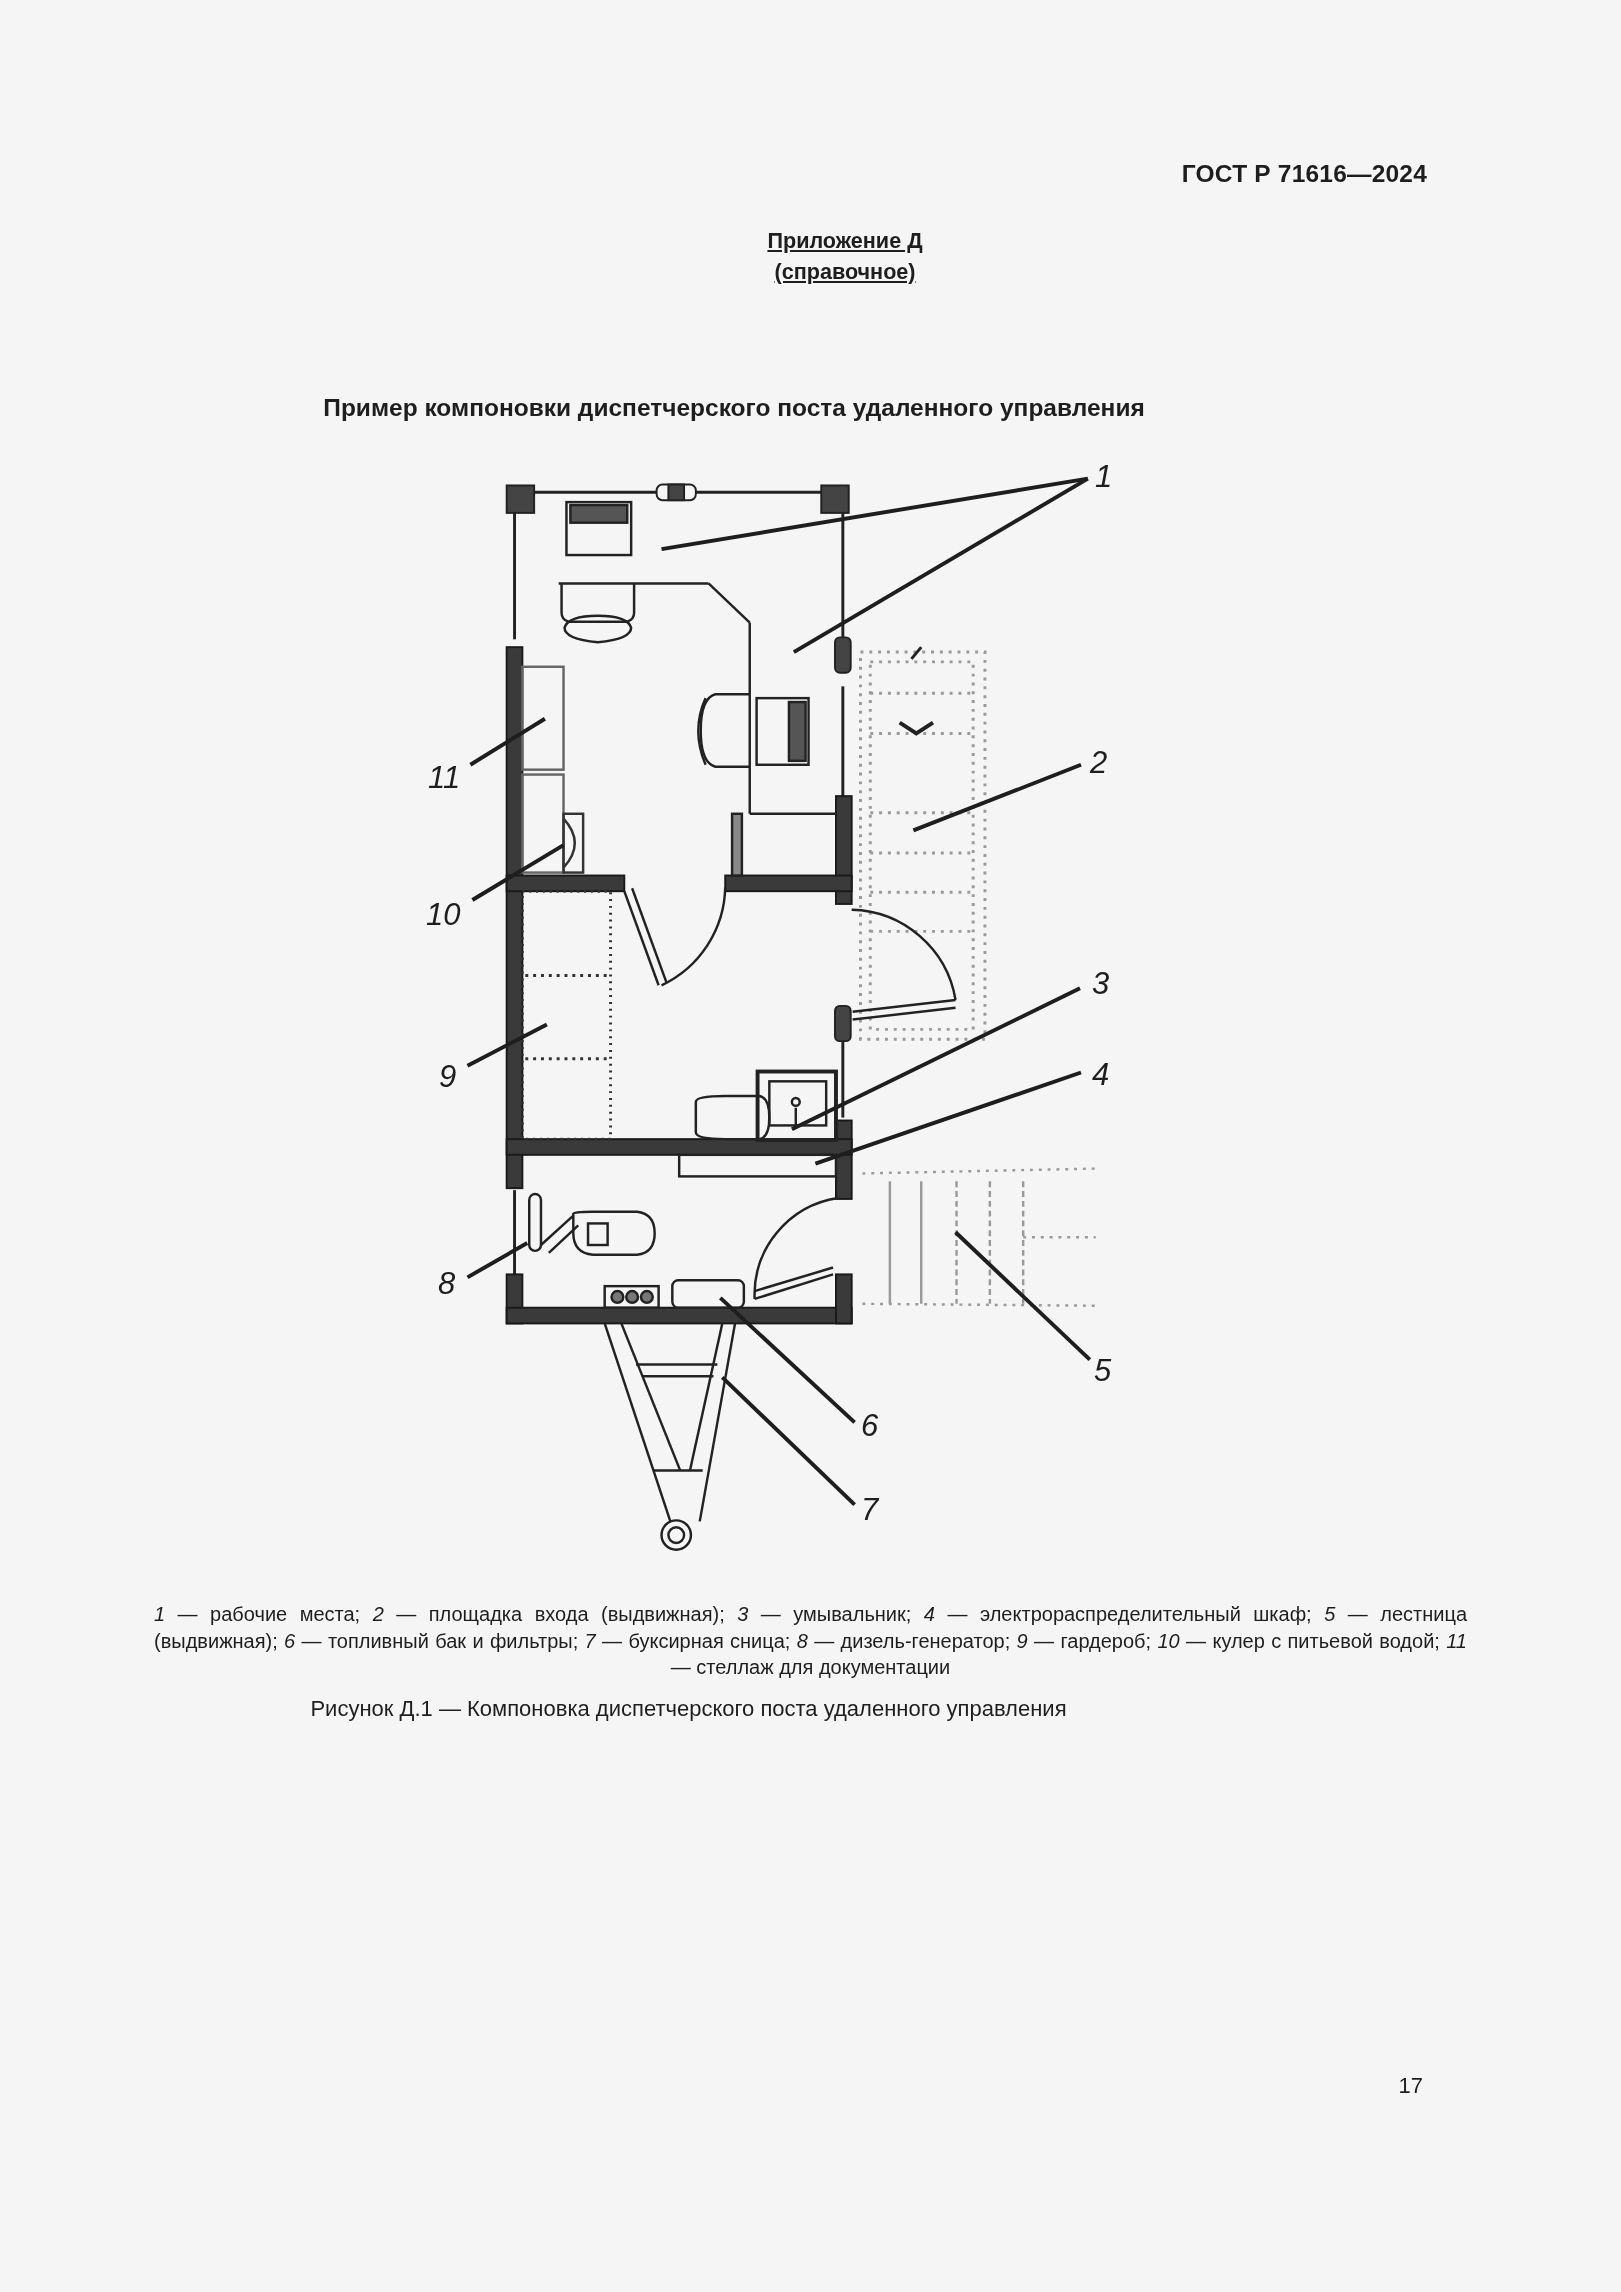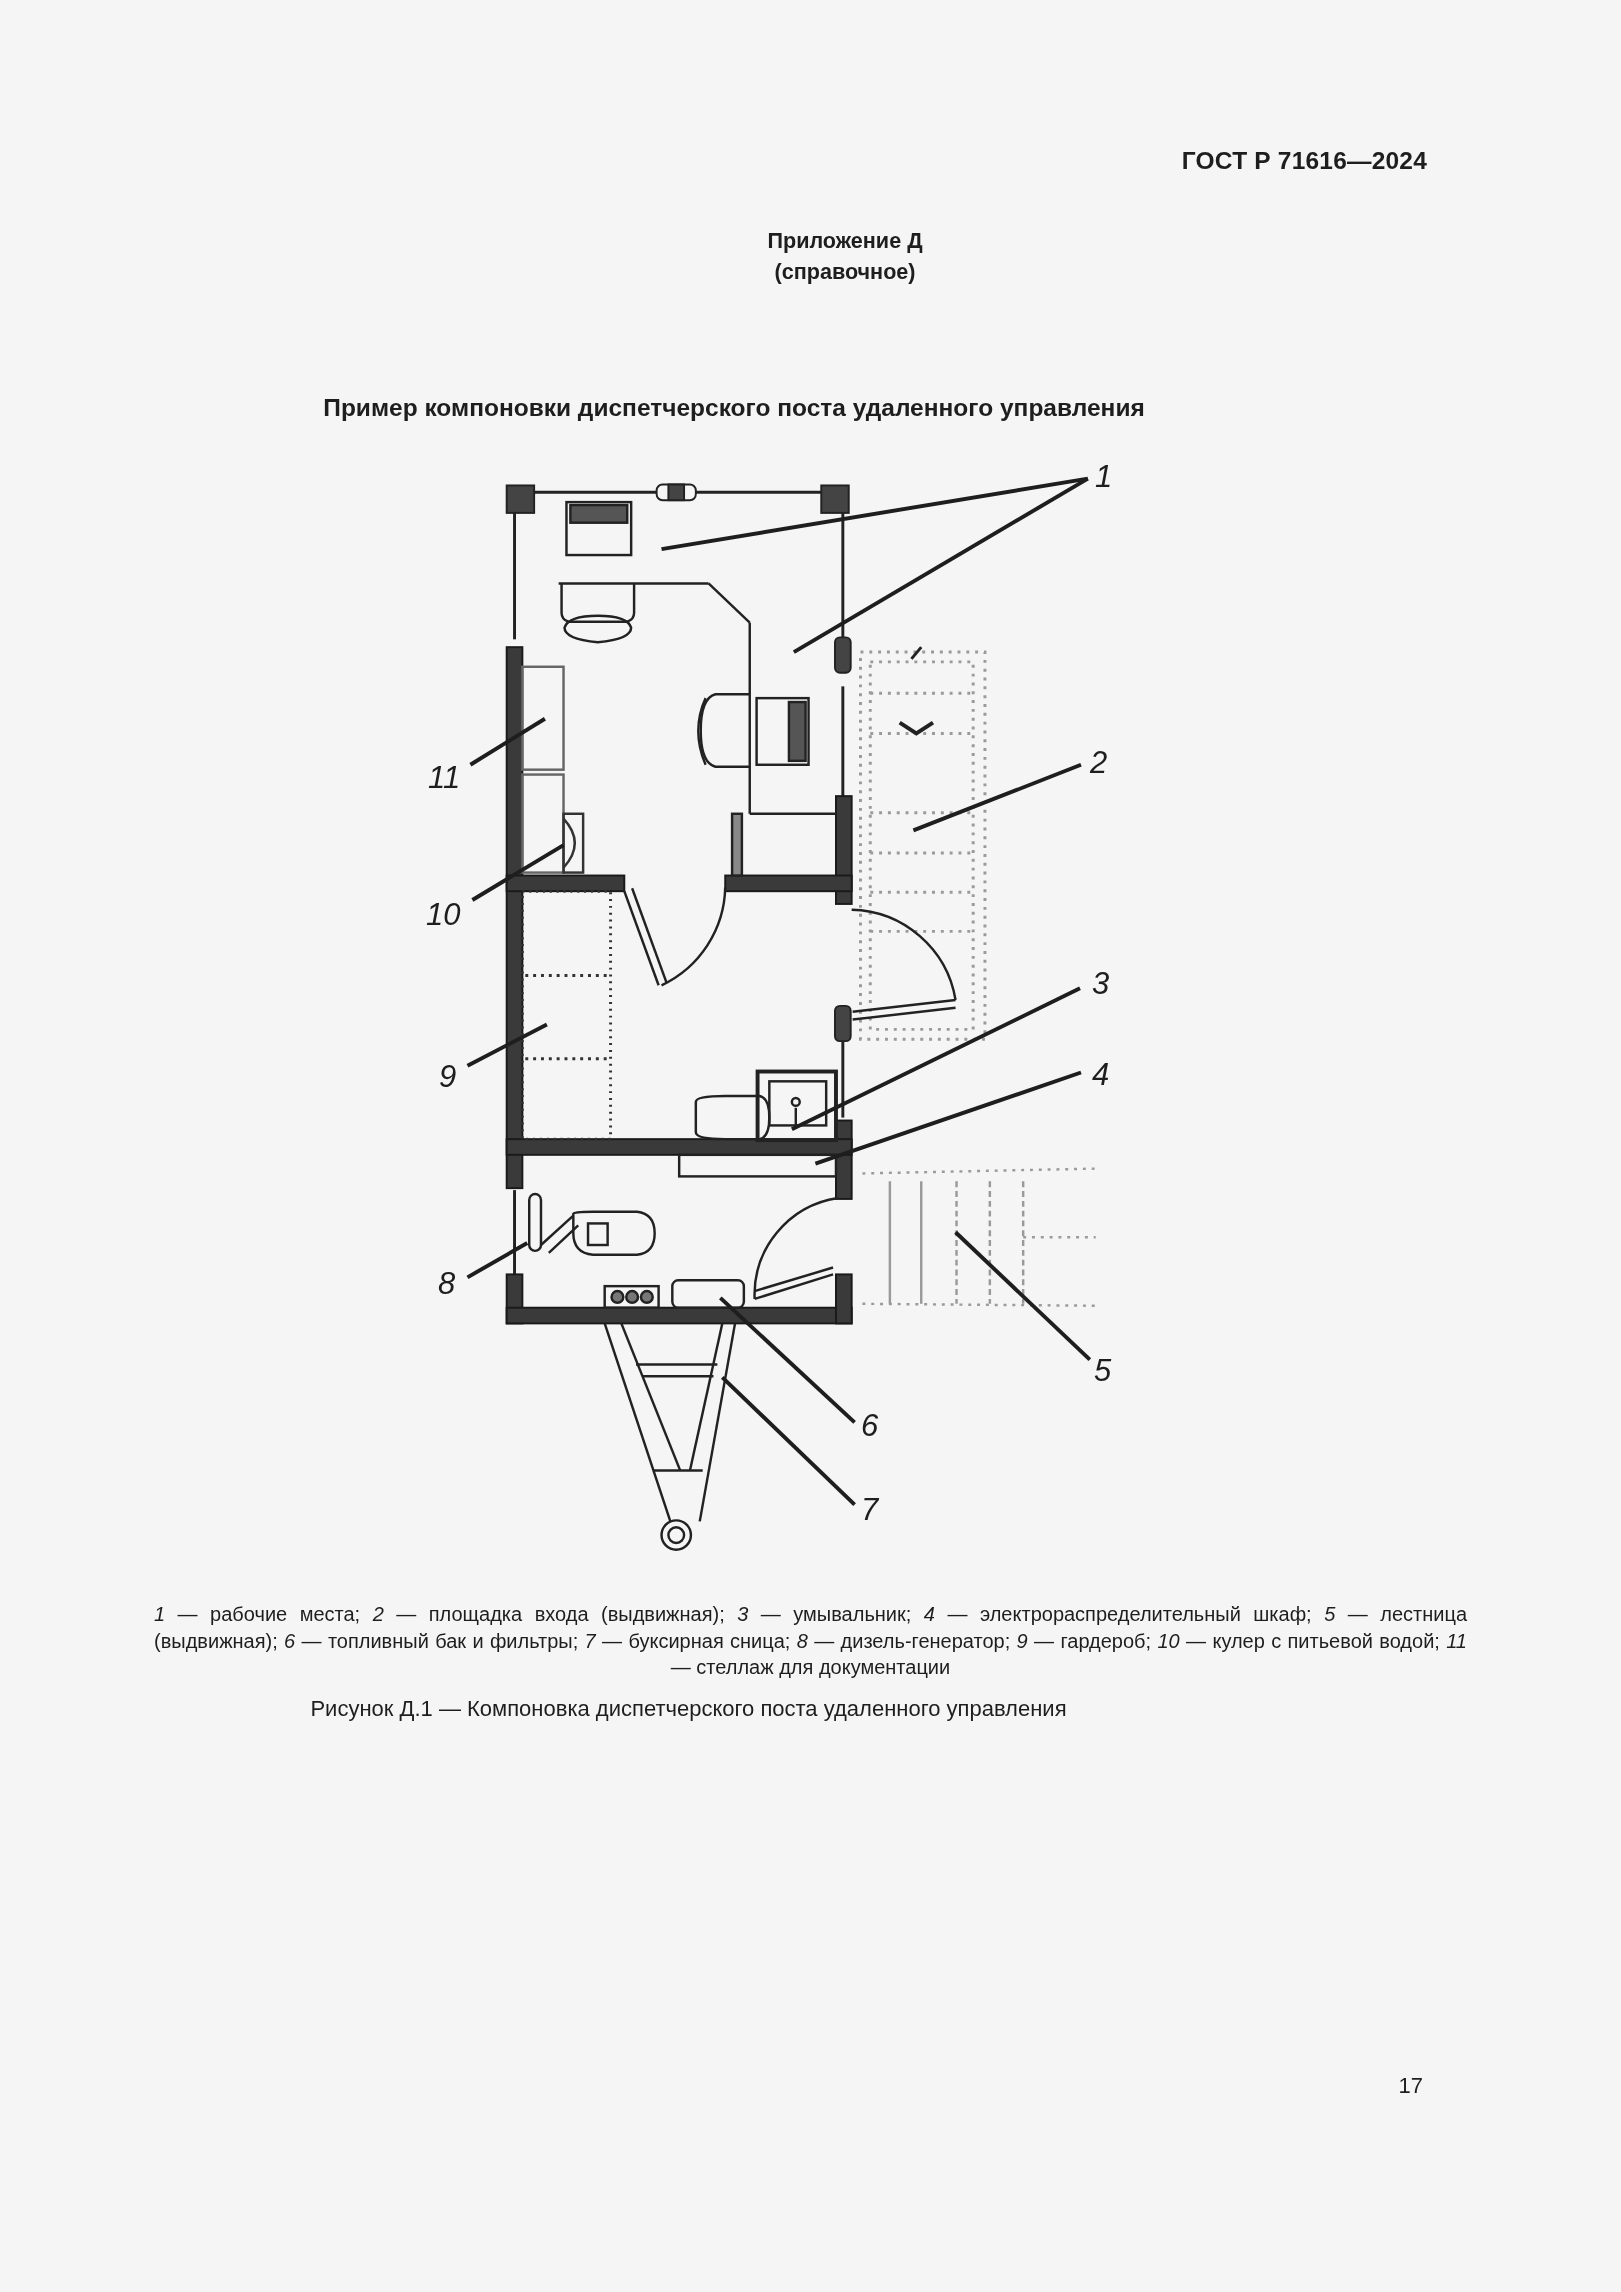--- a/index.html
+++ b/index.html
@@ -11,34 +11,35 @@
     width: 1621px;
     height: 2293px;
     position: relative;
     font-family: "Liberation Sans", sans-serif;
     color: #1e1e1e;
     overflow: hidden;
   }
   .std-code {
     position: absolute;
     right: 194px;
-    top: 147px;
+    top: 160px;
     font-size: 24.5px;
     font-weight: bold;
     letter-spacing: 0.2px;
   }
   .appendix {
     position: absolute;
     left: 0;
     width: 1621px;
     top: 225px;
     text-align: center;
     font-size: 21.6px;
     font-weight: bold;
     line-height: 31px;
+    text-decoration: underline;
   }
   .appendix div { padding-left: 69px; }
   .fig-heading {
     position: absolute;
     left: 0;
     width: 1468px;
     top: 394px;
     text-align: center;
     font-size: 24.5px;
     font-weight: bold;

